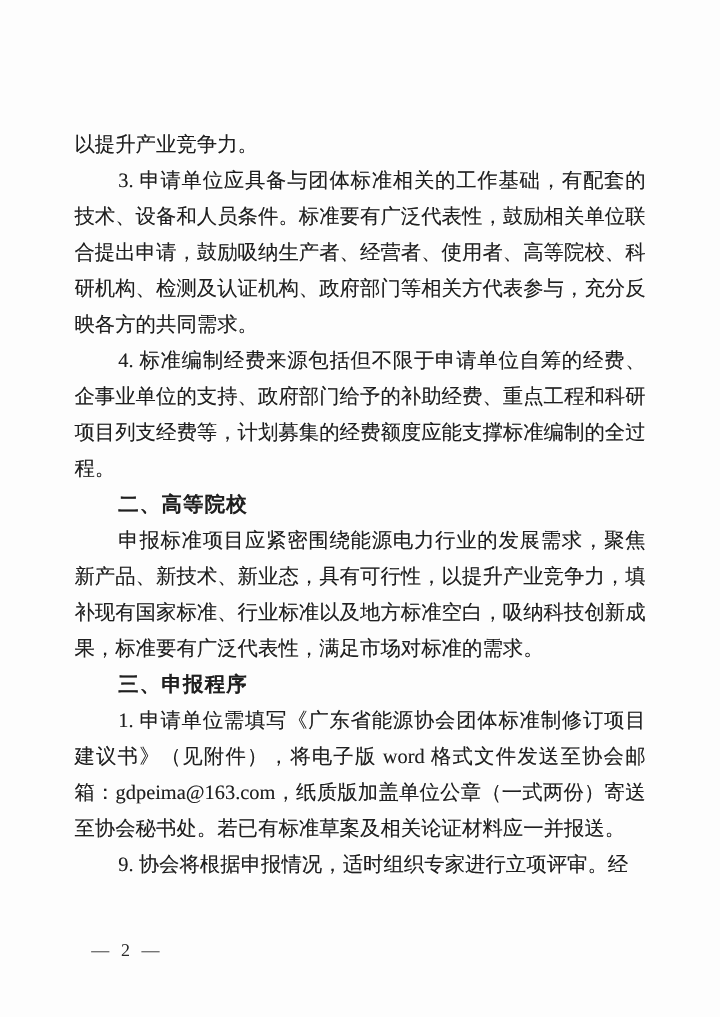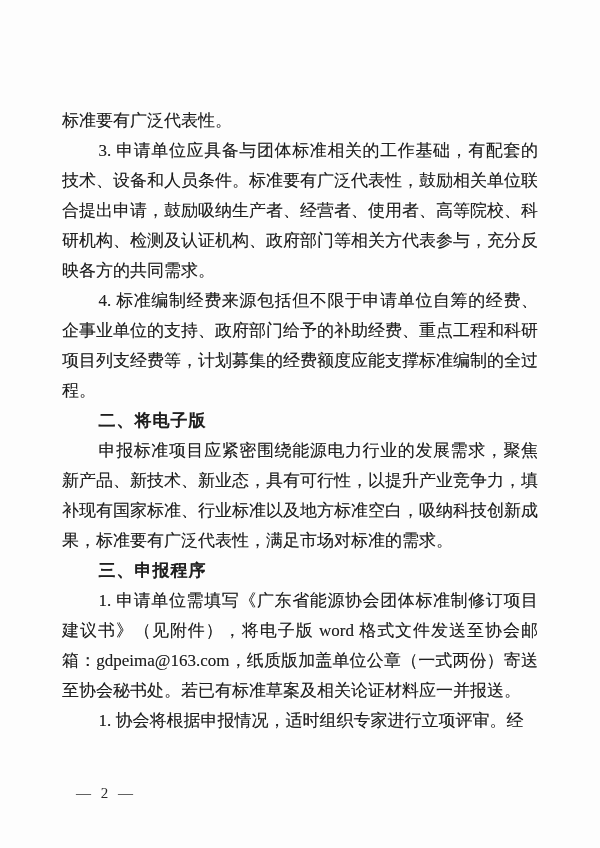--- a/index.html
+++ b/index.html
@@ -57,23 +57,23 @@
     letter-spacing: 3px;
     color: #2a2a2a;
     font-family: "Liberation Serif", "DejaVu Serif", serif;
   }
 </style>
 </head>
 <body>
 
 <div class="page">
   <div class="content">
-    <p class="cont">标准要有广泛代表性。</p>
+    <p class="cont">以提升产业竞争力。</p>
     <p class="para">3. 申请单位应具备与团体标准相关的工作基础，有配套的技术、设备和人员条件。标准要有广泛代表性，鼓励相关单位联合提出申请，鼓励吸纳生产者、经营者、使用者、高等院校、科研机构、检测及认证机构、政府部门等相关方代表参与，充分反映各方的共同需求。</p>
     <p class="para">4. 标准编制经费来源包括但不限于申请单位自筹的经费、企事业单位的支持、政府部门给予的补助经费、重点工程和科研项目列支经费等，计划募集的经费额度应能支撑标准编制的全过程。</p>
-    <h3 class="heading">二、将电子版</h3>
+    <h3 class="heading">二、高等院校</h3>
     <p class="para">申报标准项目应紧密围绕能源电力行业的发展需求，聚焦新产品、新技术、新业态，具有可行性，以提升产业竞争力，填补现有国家标准、行业标准以及地方标准空白，吸纳科技创新成果，标准要有广泛代表性，满足市场对标准的需求。</p>
     <h3 class="heading">三、申报程序</h3>
     <p class="para">1. 申请单位需填写《广东省能源协会团体标准制修订项目建议书》（见附件），将电子版 word 格式文件发送至协会邮箱：gdpeima@163.com，纸质版加盖单位公章（一式两份）寄送至协会秘书处。若已有标准草案及相关论证材料应一并报送。</p>
-    <p class="para">1. 协会将根据申报情况，适时组织专家进行立项评审。经</p>
+    <p class="para">9. 协会将根据申报情况，适时组织专家进行立项评审。经</p>
   </div>
   <div class="footer">— 2 —</div>
 </div>
 
 </body></html>

